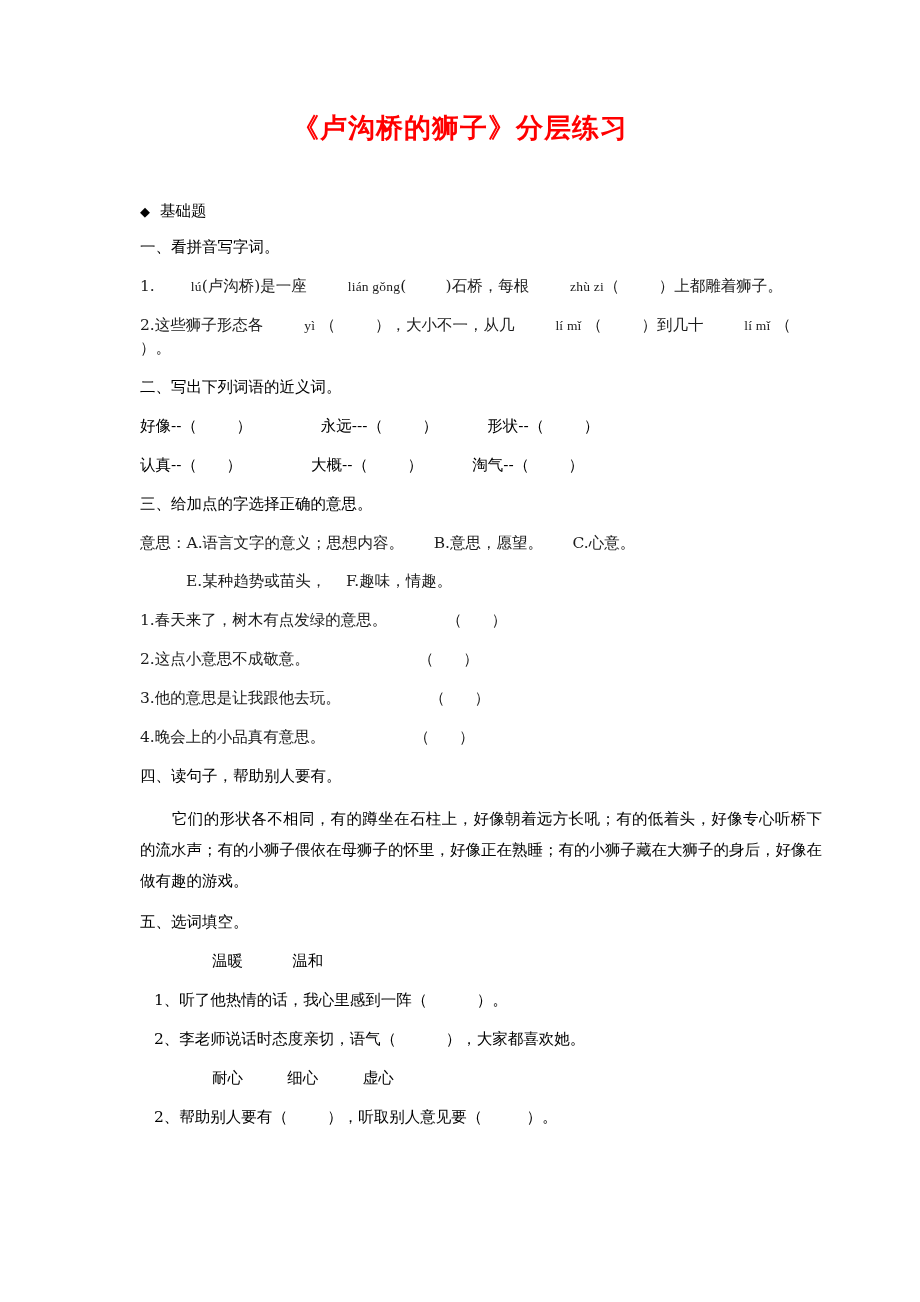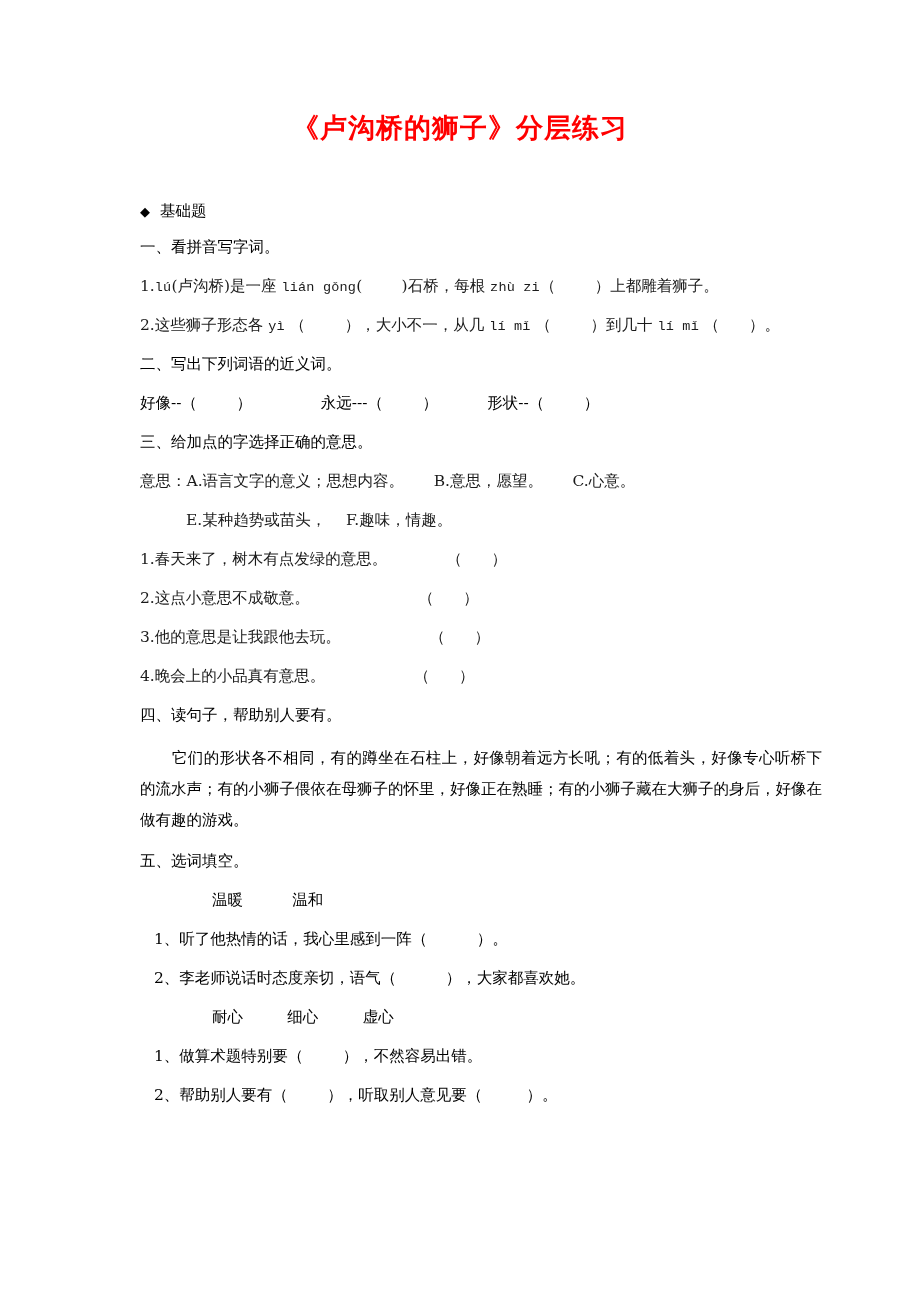--- a/index.html
+++ b/index.html
@@ -69,23 +69,24 @@
   .indent-2 { padding-left: 46px; }
   .para {
     margin: 0 8px 14px 0;
     font-size: 15.5px;
     line-height: 2.0;
     text-indent: 32px;
     text-align: justify;
     white-space: normal;
   }
   .pinyin {
-    font-family: Liberation Mono, monospace;
+    font-family: Liberation Serif, serif;
     font-size: 13.5px;
     letter-spacing: 0.2px;
+    margin-left: 36px;
   }
   .fillline {
     display: inline-block;
     border-bottom: 1.4px solid #777777;
     vertical-align: baseline;
     height: 0.95em;
   }
   .wordbank {
     margin: 0 0 16.5px 0;
     font-size: 15.5px;
@@ -116,35 +117,35 @@
     </div>
 
     <div class="sec-head">一、看拼音写字词。</div>
 
     <div class="ln"><span>1.</span><span class="pinyin">lú</span><span>(卢沟桥)是一座 </span><span class="pinyin">lián gǒng</span><span>(        )石桥，每根 </span><span class="pinyin">zhù zi</span><span>（        ）上都雕着狮子。</span></div>
 
     <div class="ln"><span>2.</span><span>这些狮子形态各 </span><span class="pinyin">yì</span><span> （        ），大小不一，从几 </span><span class="pinyin">lí mǐ</span><span> （        ）到几十 </span><span class="pinyin">lí mǐ</span><span> （      ）。</span></div>
 
     <div class="sec-head">二、写出下列词语的近义词。</div>
     <div class="wordbank">好像--（        ）              永远---（        ）          形状--（        ）</div>
+    <div class="wordbank">认真--（      ）              大概--（        ）          淘气--（        ）</div>
 
     <div class="sec-head">三、给加点的字选择正确的意思。</div>
     <div class="ln optrow">意思：A.语言文字的意义；思想内容。      B.意思，愿望。      C.心意。</div>
     <div class="ln optrow indent-2">E.某种趋势或苗头，    F.趣味，情趣。</div>
 
     <div class="ln optrow"><span>1.春天来了，树木有点发绿的意思。</span><span>            </span><span>（      ）</span></div>
     <div class="ln optrow"><span>2.这点小意思不成敬意。</span><span>                      </span><span>（      ）</span></div>
     <div class="ln optrow"><span>3.他的意思是让我跟他去玩。</span><span>                  </span><span>（      ）</span></div>
     <div class="ln optrow"><span>4.晚会上的小品真有意思。</span><span>                  </span><span>（      ）</span></div>
 
     <div class="sec-head">四、读句子，帮助别人要有。</div>
     <div class="para">它们的形状各不相同，有的蹲坐在石柱上，好像朝着远方长吼；有的低着头，好像专心听桥下的流水声；有的小狮子偎依在母狮子的怀里，好像正在熟睡；有的小狮子藏在大狮子的身后，好像在做有趣的游戏。</div>
 
     <div class="sec-head">五、选词填空。</div>
     <div class="wordbank indent-2" style="padding-left:72px;">温暖          温和</div>
     <div class="numq">1、听了他热情的话，我心里感到一阵（          ）。</div>
     <div class="numq">2、李老师说话时态度亲切，语气（          ），大家都喜欢她。</div>
     <div class="wordbank indent-2" style="padding-left:72px;">耐心         细心         虚心</div>
-    <div class="numq">1、做算术题特别要（        ），不然容易出错。</div>
     <div class="numq">2、帮助别人要有（        ），听取别人意见要（         ）。</div>
 
   </div>
 </div>
 
 </body></html>

